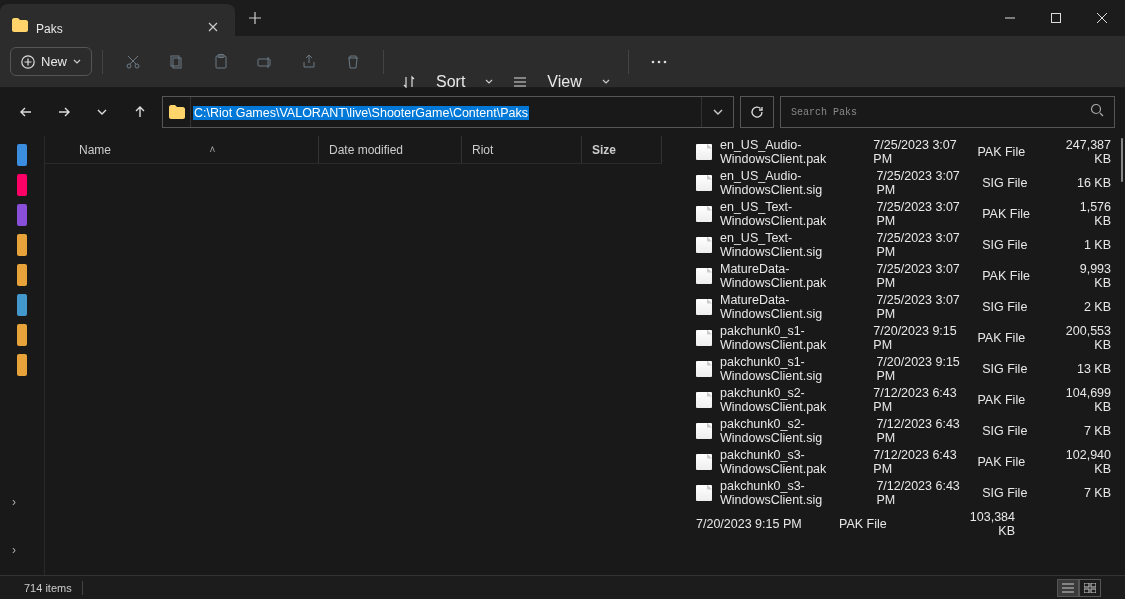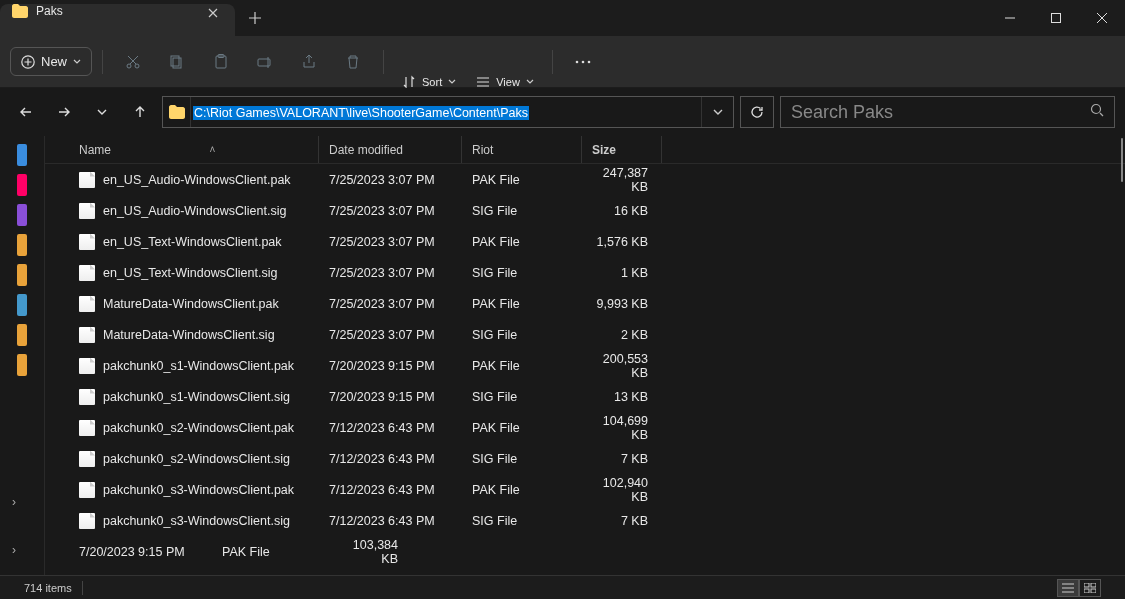--- a/index.html
+++ b/index.html
@@ -1,57 +1,57 @@
 <!DOCTYPE html>
 <html><head>
 <meta charset="utf-8">
 <style>
   * { margin: 0; padding: 0; box-sizing: border-box; font-family: "Segoe UI", "Segoe UI Variable", sans-serif; }
   body { background: #1c1c1c; color: #e8e8e8; width: 1125px; height: 599px; overflow: hidden; display: flex; flex-direction: column; }
 
   
   .titlebar { height: 36px; display: flex; align-items: stretch; background: #1c1c1c; }
-  .tab { display: flex; align-items: flex-start; gap: 8px; padding: 0 12px 0 12px; background: #2c2c2c; border-radius: 8px 8px 0 0; width: 235px; margin-top: 4px; }
+  .tab { display: flex; align-items: flex-end; gap: 8px; padding: 0 12px 0 12px; background: #2c2c2c; border-radius: 8px 8px 0 0; width: 235px; margin-top: 4px; }
   .new-tab-btn { width: 40px; display: flex; align-items: center; justify-content: center; color: #ccc; cursor: pointer; }
   .tab .title { font-size: 12px; flex: 1; }
   .tab .close { color: #ccc; cursor: pointer; width: 20px; text-align: center; }
   .spacer { flex: 1; }
   .win-controls { display: flex; }
   .win-btn { width: 46px; display: flex; align-items: center; justify-content: center; color: #ddd; cursor: pointer; }
 
   
   .toolbar { height: 52px; background: #2c2c2c; display: flex; align-items: center; padding: 0 10px; gap: 4px; border-bottom: 1px solid #1c1c1c;}
   .tool-pill { display: flex; align-items: center; gap: 6px; padding: 6px 10px; border: 1px solid #555; border-radius: 6px; cursor: pointer; font-size: 13px; }
   .tool-btn { width: 40px; height: 36px; display: flex; align-items: center; justify-content: center; color: #7ab7e0; cursor: pointer; border-radius: 4px;}
   .tool-btn.disabled { color: #6b7a84; }
-  .tool-text { display: flex; align-items: center; gap: 6px; padding: 6px 8px; cursor: pointer; font-size: 11px; margin-top: 40px;}
+  .tool-text { display: flex; align-items: center; gap: 20px; padding: 6px 8px; cursor: pointer; font-size: 16px; margin-top: 40px;}
   .sep { width: 1px; height: 24px; background: #444; margin: 0 6px; }
 
   
   .navbar { height: 48px; background: #191919; display: flex; align-items: center; padding: 0 10px; gap: 6px;}
   .nav-btn { width: 32px; height: 32px; display: flex; align-items: center; justify-content: center; color: #ddd; cursor: pointer; }
   .address { flex: 1; display: flex; align-items: center; height: 32px; border: 1px solid #555; background: #191919; }
   .address .folder-ic { width: 28px; display:flex; align-items:center; justify-content:center; border-right: 1px solid #333; height:100%; }
   .address .path { flex:1; padding: 0 2px; }
   .address .path span { background: #0078d7; color: #fff; font-size: 12.5px; padding: 0 1px; }
   .address .chev { width: 32px; display:flex; align-items:center; justify-content:center; color:#ccc; border-left: 1px solid #333; height:100%; cursor:pointer; }
   .refresh { width: 34px; height:32px; border:1px solid #555; display:flex; align-items:center; justify-content:center; cursor:pointer; }
   .search { width: 335px; height:32px; border:1px solid #555; display:flex; align-items:center; padding:0 10px; gap:10px; color:#888; }
-  .search input { flex:1; background:transparent; border:none; outline:none; color:#e8e8e8; font-size:18px; }
+  .search input { flex:1; background:transparent; border:none; outline:none; color:#e8e8e8; font-size:10px;font-family:Liberation Mono, monospace; }
   .search input::placeholder { color:#888; }
 
   
   .body { flex:1; display:flex; background:#191919; overflow:hidden; }
   .sidebar { width: 45px; border-right: 1px solid #2a2a2a; display:flex; flex-direction:column; padding-top:4px; gap:6px; align-items:center; }
   .sb-item { width: 100%; height: 30px; display:flex; align-items:center; justify-content:center; position:relative; cursor:pointer; }
   .sb-chev { width:16px; height:42px; display:flex; align-items:center; justify-content:center; color:#aaa; font-size:12px; border:1px solid transparent;}
   .sb-footer { margin-top:auto; display:flex; flex-direction:column; gap:6px; padding-bottom:4px; width:100%; align-items:flex-start; padding-left:6px;}
   .sb-mini { width:10px; height:22px; border-radius:2px; }
 
-  .content { flex:1; display:flex; flex-direction:column; overflow:hidden; position:relative;}
+  .content { flex:1; display:flex; flex-direction:row; overflow:hidden; position:relative;}
   .col-headers { height: 28px; display:flex; align-items:center; padding-left: 24px; font-size: 12px; color:#ccc; border-bottom: 1px solid #2a2a2a; }
   .col-headers .col { border-right: 1px solid #333; padding: 4px 10px; display:flex; align-items:center; gap:6px; height:100%; }
   .col.name { width: 250px; }
   .col.date { width: 143px; }
   .col.type { width: 120px; }
   .col.size { width: 80px;  font-weight: bold;}
   .sort-arrow { flex:1; text-align:center; color:#aaa; font-size:10px; }
 
   .file-list { flex:1; overflow:hidden; }
   .file-row { height: 31px; display:flex; align-items:center; padding-left: 24px; font-size: 12.5px; cursor:pointer; }

